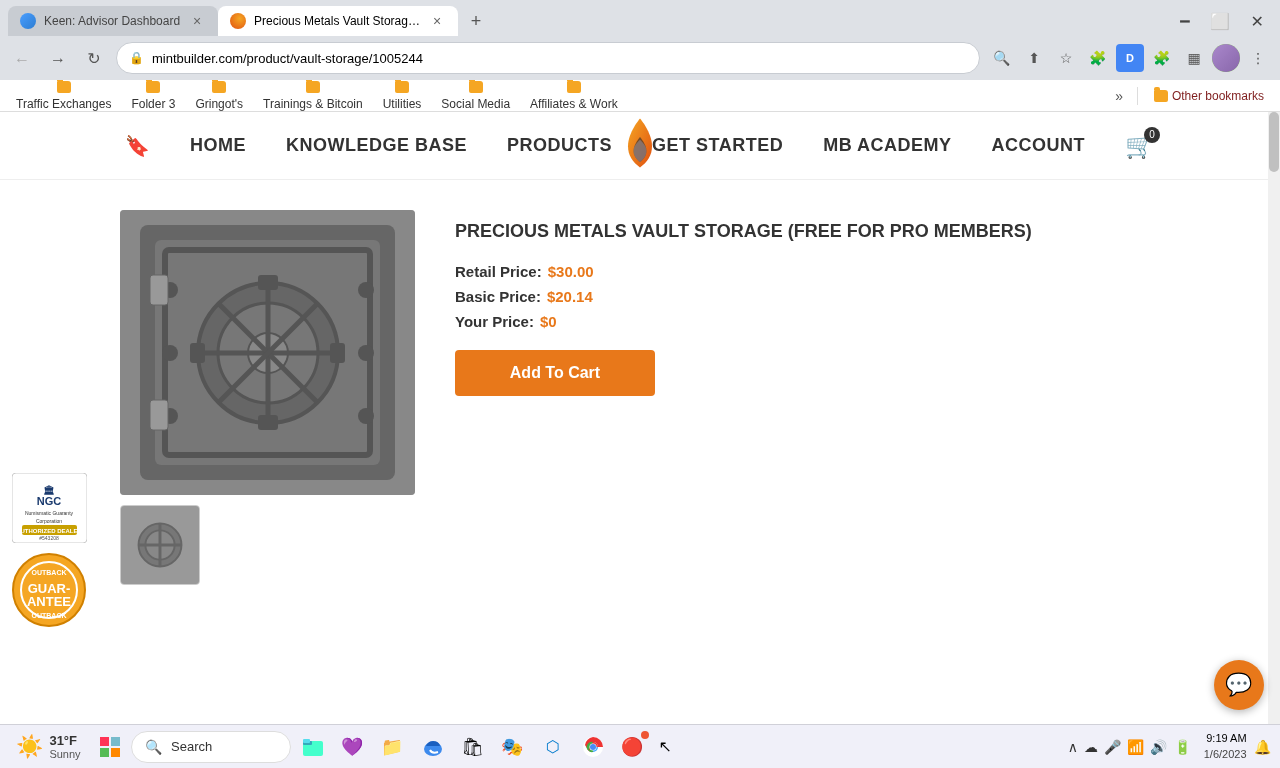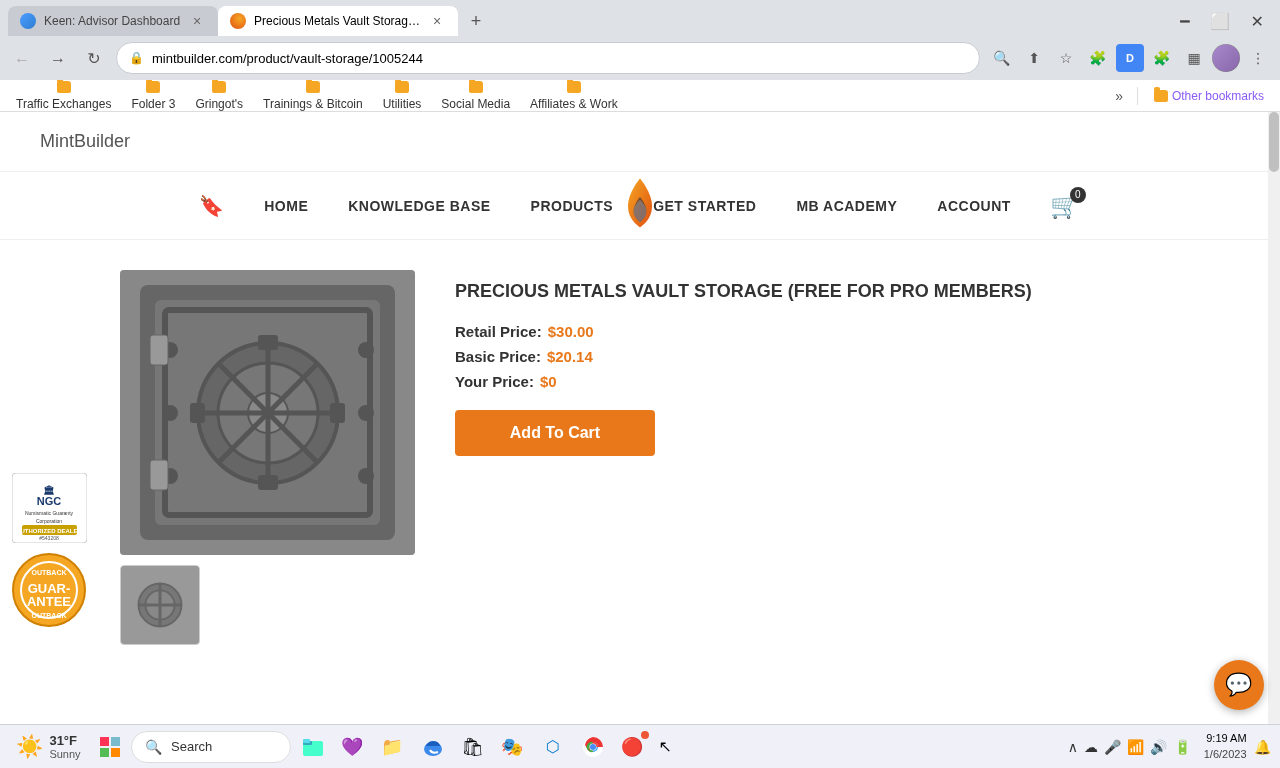--- a/index.html
+++ b/index.html
@@ -185,21 +185,21 @@
       padding: 2px 6px;
     }
     .bookmarks-separator { width: 1px; height: 18px; background: #ddd; margin: 0 4px; }
     .other-bookmarks {
       display: flex;
       align-items: center;
       gap: 4px;
       padding: 2px 8px;
       cursor: pointer;
       font-size: 12px;
-      color: #8b5cf6;
+      color: #7f1d1d;
     }
 
     
     .page-content {
       background: #fff;
       height: calc(768px - 36px - 44px - 32px - 44px);
       overflow: hidden;
       display: flex;
       flex-direction: column;
     }
@@ -233,21 +233,21 @@
       position: relative;
     }
     .nav-bookmark-icon {
       font-size: 20px;
       color: #333;
       cursor: pointer;
       margin-right: 20px;
     }
     .nav-link {
       padding: 0 20px;
-      font-size: 14px;
+      font-size: 18px;
       font-weight: 600;
       color: #333;
       cursor: pointer;
       text-transform: uppercase;
       letter-spacing: 0.5px;
     }
     .nav-logo {
       position: absolute;
       left: 50%;
       transform: translateX(-50%);
@@ -553,23 +553,20 @@
     <div class="bookmarks-separator"></div>
     <div class="other-bookmarks">
       <span class="bookmark-folder-icon"></span>
       <span>Other bookmarks</span>
     </div>
   </div>
 </div>
 
 <div class="page-content">
 
-  <div class="site-header">
-    <span class="site-logo-text">MintBuilder</span>
-  </div>
 
   <div class="site-nav">
     <span class="nav-bookmark-icon">🔖</span>
     <span class="nav-link">HOME</span>
     <span class="nav-link">KNOWLEDGE BASE</span>
     <span class="nav-link">PRODUCTS</span>
 
     <div class="nav-logo">
       <svg class="logo-flame" viewBox="0 0 50 65" xmlns="http://www.w3.org/2000/svg">
         <defs>

